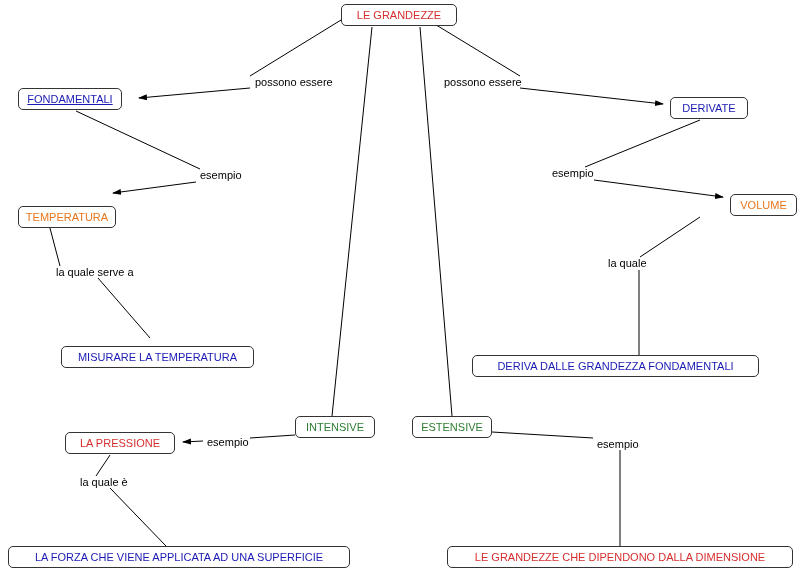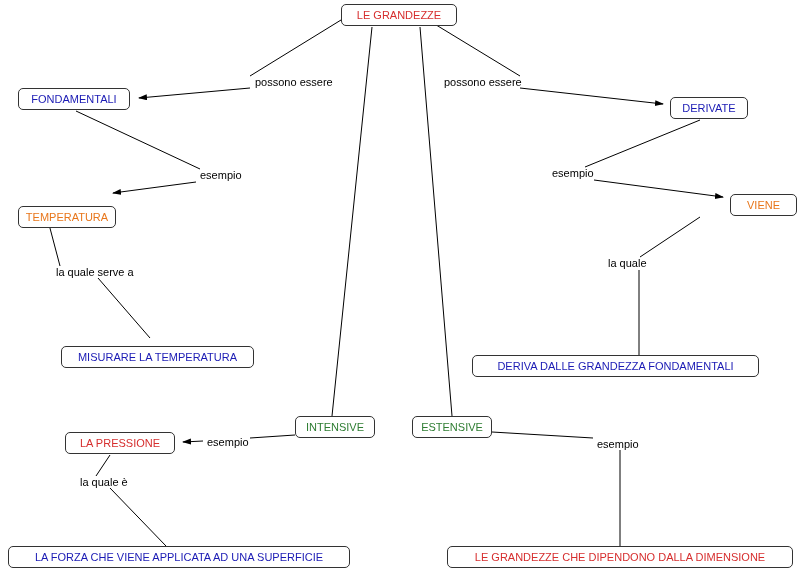--- a/index.html
+++ b/index.html
@@ -87,34 +87,34 @@
     <path d="M 110 488 L 166 546" stroke="#000000" fill="none" stroke-width="1"></path>
 
     <path d="M 492 432 L 593 438" stroke="#000000" fill="none" stroke-width="1"></path>
     <path d="M 620 450 L 620 546" stroke="#000000" fill="none" stroke-width="1"></path>
   </svg>
 
   <div class="node" style="left:341px;top:4px;width:116px;color:#d62e2e;">
     <span>LE GRANDEZZE</span>
   </div>
 
-  <div class="node" style="left:18px;top:88px;width:112px;color:#1a1ab4;">
+  <div class="node" style="left:18px;top:88px;width:104px;color:#1a1ab4;text-decoration:underline;">
     <span>FONDAMENTALI</span>
   </div>
 
   <div class="node" style="left:670px;top:97px;width:78px;color:#1a1ab4;">
     <span>DERIVATE</span>
   </div>
 
   <div class="node" style="left:6px;top:206px;width:98px;color:#e8761b;margin-left:12px;">
     <span>TEMPERATURA</span>
   </div>
 
   <div class="node" style="left:730px;top:194px;width:67px;color:#e8761b;">
-    <span>VIENE</span>
+    <span>VOLUME</span>
   </div>
 
   <div class="node" style="left:61px;top:338px;width:193px;color:#1a1ab4;margin-top:8px;">
     <span>MISURARE LA TEMPERATURA</span>
   </div>
 
   <div class="node" style="left:472px;top:355px;width:287px;color:#1a1ab4;">
     <span>DERIVA DALLE GRANDEZZA FONDAMENTALI</span>
   </div>
 

